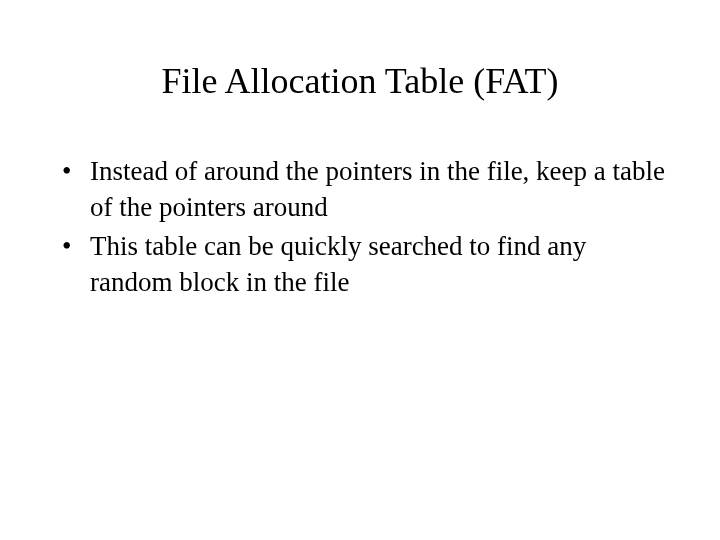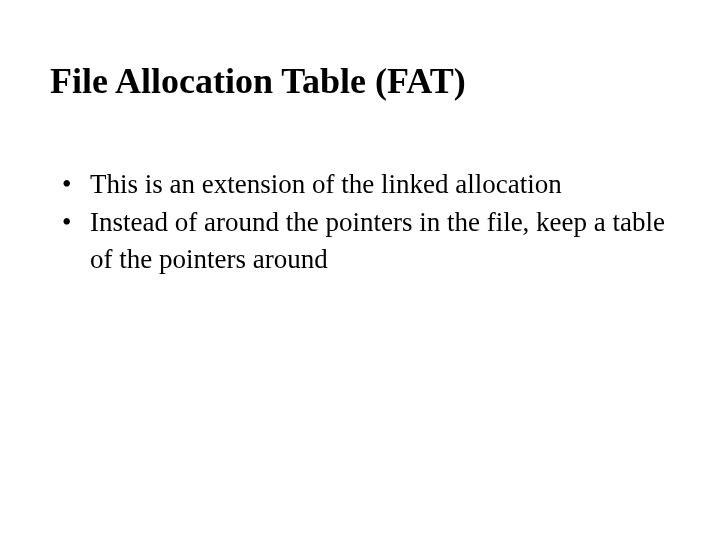--- a/index.html
+++ b/index.html
@@ -11,23 +11,24 @@
       width: 720px;
       height: 540px;
       background: #ffffff;
       font-family: 'Times New Roman', Times, serif;
       color: #000000;
       padding: 40px 50px;
       overflow: hidden;
     }
     .title {
       font-size: 36px;
-      font-weight: bold;
+      font-weight: normal;
+      text-align: center;
       margin-top: 20px;
-      margin-bottom: 64px;
+      margin-bottom: 51px;
     }
     .bullet-list {
       list-style: none;
       padding-left: 10px;
     }
     .bullet-item {
       font-size: 27px;
       line-height: 1.35;
       position: relative;
       padding-left: 30px;
@@ -40,15 +41,15 @@
       top: 0;
       font-size: 27px;
     }
   </style>
 </head>
 <body>
 
 <h1 class="title">File Allocation Table (FAT)</h1>
 
 <ul class="bullet-list">
-  <li class="bullet-item">This is an extension of the linked allocation</li>
   <li class="bullet-item">Instead of around the pointers in the file, keep a table of the pointers around</li>
+  <li class="bullet-item">This table can be quickly searched to find any random block in the file</li>
 </ul>
 
 </body></html>

